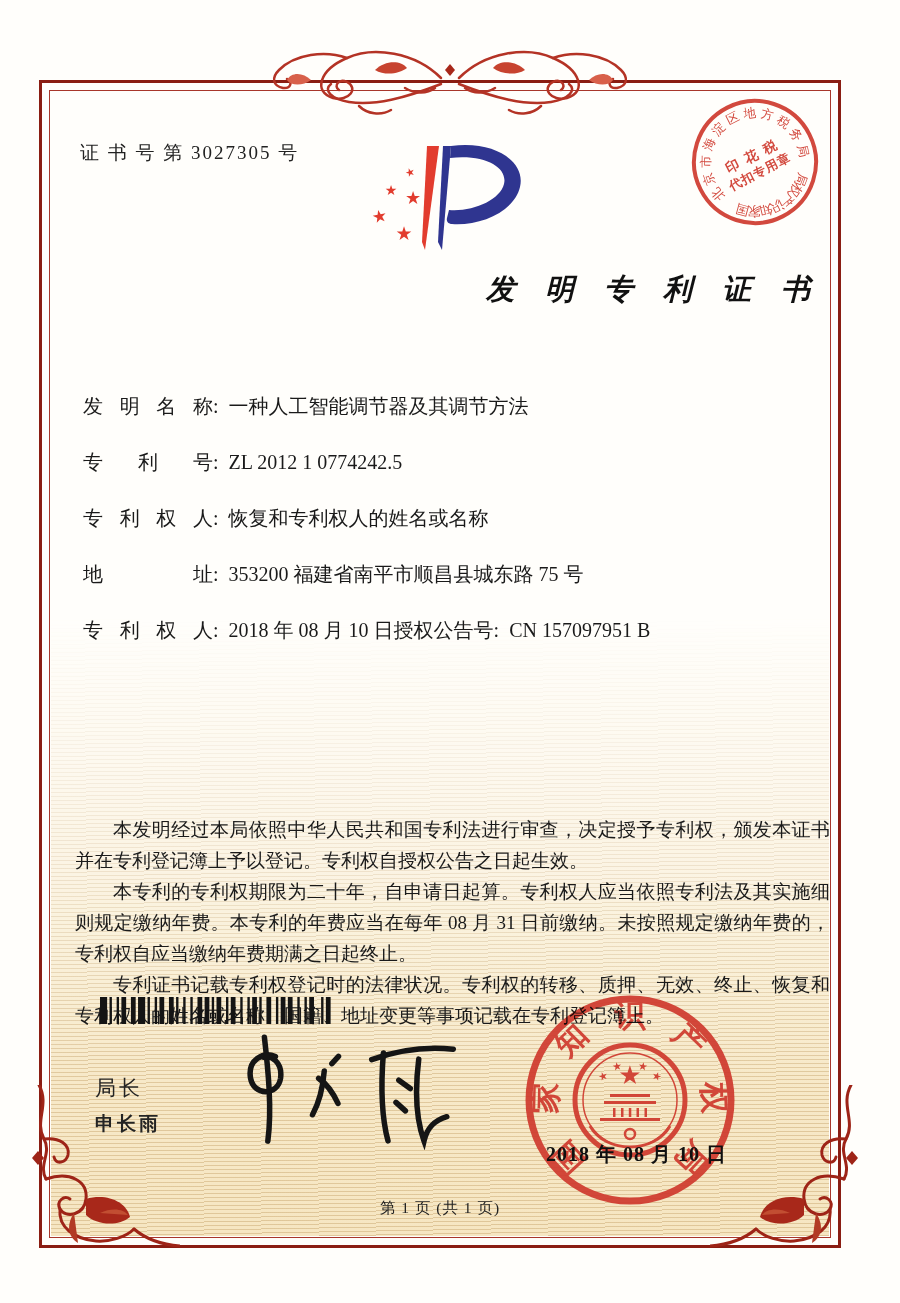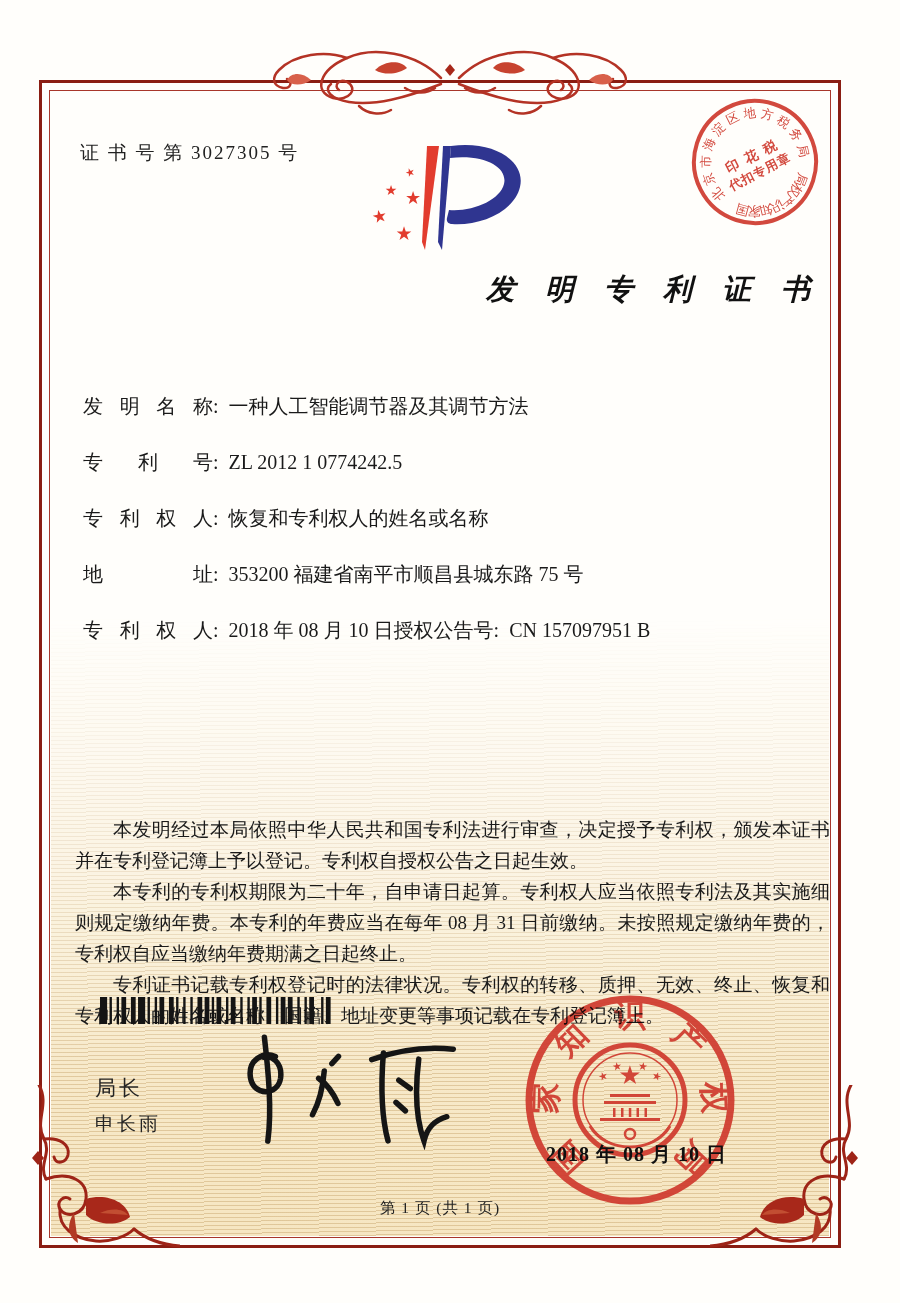--- a/index.html
+++ b/index.html
@@ -32,21 +32,21 @@
   .lbl{display:inline-block;width:130px;text-align:justify;text-align-last:justify;vertical-align:top;}
   .colon{display:inline-block;margin-right:10px;}
   .lbl2{display:inline-block;}
   .body-text{position:absolute;left:75px;right:70px;top:814px;font-size:19px;
     line-height:31px;text-align:justify;}
   .body-text p{margin:0;text-indent:2em;}
   
   .sig-role{position:absolute;left:95px;top:1074px;font-family:"Liberation Sans","DejaVu Sans",sans-serif;
     font-size:21px;letter-spacing:3px;color:#242424;}
   .sig-name{position:absolute;left:95px;top:1111px;font-family:"Liberation Sans","DejaVu Sans",sans-serif;
-    font-size:19px;letter-spacing:3px;color:#242424;}
+    font-size:19px;letter-spacing:3px;color:#242424;font-weight:bold;}
   .signature-svg{position:absolute;left:215px;top:1025px;z-index:6;}
   
   .barcode{position:absolute;left:100px;top:997px;}
   
   .tax-stamp{position:absolute;left:685px;top:92px;transform:rotate(-27deg);opacity:.92;z-index:4;}
   .big-seal{position:absolute;left:520px;top:990px;opacity:.93;z-index:5;mix-blend-mode:multiply;}
   .seal-date{position:absolute;left:546px;top:1141px;z-index:6;font-size:20px;font-weight:600;
     letter-spacing:1px;color:#101010;}
   svg text{font-family:"Liberation Serif","DejaVu Serif",serif;}
   

